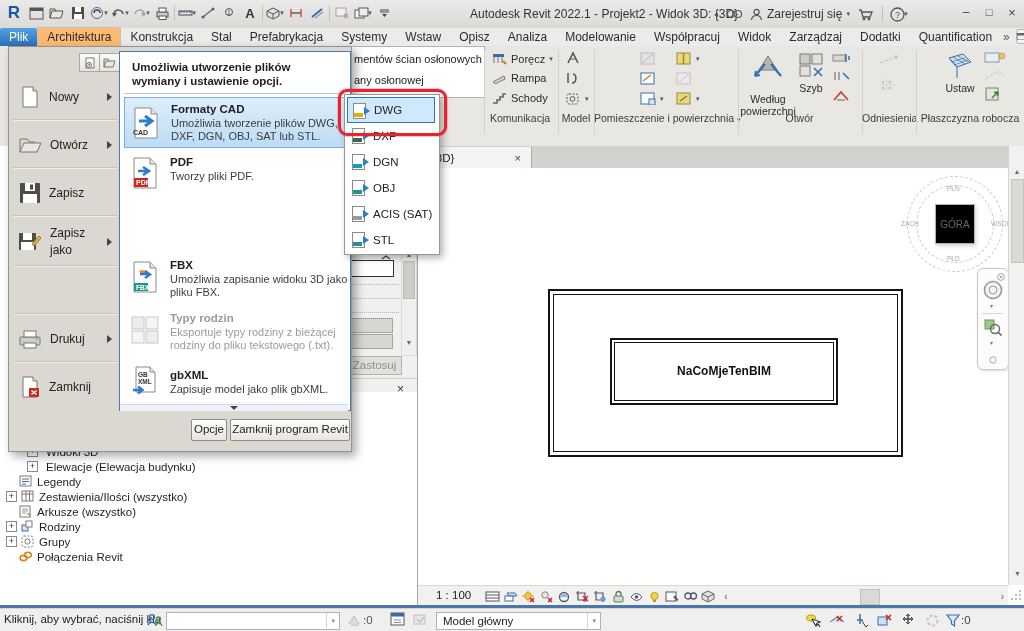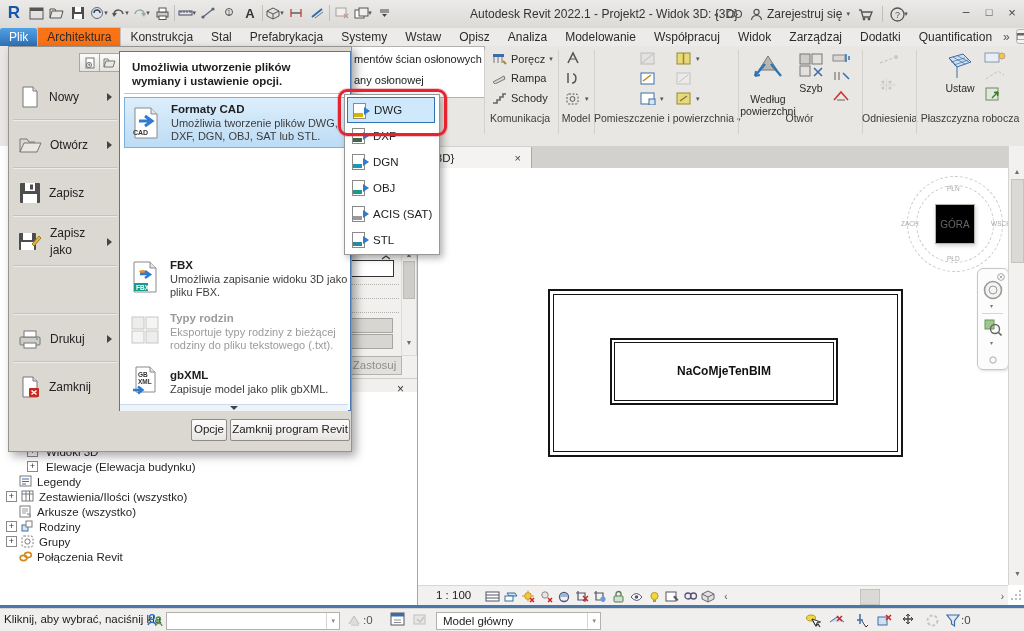--- a/index.html
+++ b/index.html
@@ -12,21 +12,21 @@
   .qat{left:4px;top:3px;display:flex;align-items:center;gap:3px;}
   .qicon{width:18px;height:20px;display:flex;align-items:center;justify-content:center;color:#4c4c4c;}
   .qdrop{font-size:7px;color:#555;margin-left:-1px;}
   .rlogo{font-weight:bold;font-size:17px;color:#1758a8;width:20px;text-align:center;}
   .title-text{top:7px;font-size:12px;color:#333;}
   .winbtn{top:4px;width:22px;height:18px;text-align:center;line-height:17px;font-size:12px;color:#444;}
   
   .tabrow{left:0;top:28px;width:1024px;height:18px;background:#ecebe9;display:flex;align-items:flex-end;}
   .rtab{height:18px;line-height:18px;padding:0 9px;font-size:12px;color:#2b2b2b;}
   .rtab.file{background:linear-gradient(#53a0e0,#2e6fb7);color:#fff;border-radius:2px 2px 0 0;}
-  .rtab.active{background:#f97316;border:1px solid #c6c3bf;border-bottom:none;}
+  .rtab.active{background:#fdba74;border:1px solid #c6c3bf;border-bottom:none;}
   
   .ribbon{left:0;top:46px;width:1024px;height:100px;background:#e9e7e4;border-bottom:1px solid #c9c6c2;}
   .psep{width:1px;background:#d4d1cc;top:4px;height:84px;}
   .plabel{font-size:10.5px;color:#3c3c3c;text-align:center;top:66px;}
   .rsmall{display:flex;align-items:center;gap:4px;font-size:11px;color:#2b2b2b;}
   .bigbtn{display:flex;flex-direction:column;align-items:center;font-size:10.5px;color:#2b2b2b;text-align:center;}
   .gallery{background:#fff;border:1px solid #b5b2ae;}
   
   .fmenu{left:8px;top:46px;width:342px;height:404px;background:#dbd8d1;border:1px solid #96948f;box-shadow:4px 4px 9px rgba(0,0,0,.35);}
   .fm-item{left:2px;width:107px;height:32px;display:flex;align-items:center;}
@@ -832,20 +832,33 @@
               <path d="M4 1 h16 l6 6 v24 h-22 Z" fill="#fff" stroke="#8a8a8a"></path>
               <path d="M20 1 v6 h6" fill="#e8e6e2" stroke="#8a8a8a"></path>
               <path d="M8 14 h12 M14 9 l7 5 l-7 5" fill="none" stroke="#2f7bd0" stroke-width="3"></path>
             </svg>
           <div class="abs" style="left:2px;top:22px;font-size:7px;font-weight:bold;color:#333;">CAD</div>
         </div>
         <div class="abs t" style="left:46px;top:5px;">Formaty CAD</div>
         <div class="abs d" style="left:46px;top:19px;">Umożliwia tworzenie plików DWG, DXF, DGN, OBJ, SAT lub STL.</div>
       </div>
 
+      <div class="abs sub-item" style="top:100px;height:42px;">
+        <div class="abs" style="left:6px;top:5px;">
+          <svg width="30" height="32">
+              <path d="M4 1 h16 l6 6 v24 h-22 Z" fill="#fff" stroke="#8a8a8a"></path>
+              <path d="M20 1 v6 h6" fill="#e8e6e2" stroke="#8a8a8a"></path>
+              <rect x="4" y="21" width="14" height="9" fill="#c8281e"></rect>
+              <path d="M8 14 h10 M13 10 l6 4 l-6 4" fill="none" stroke="#2f7bd0" stroke-width="2.6"></path>
+            </svg>
+          <div class="abs" style="left:6px;top:22px;font-size:7px;font-weight:bold;color:#fff;">PDF</div>
+        </div>
+        <div class="abs t" style="left:46px;top:4px;">PDF</div>
+        <div class="abs d" style="left:46px;top:18px;">Tworzy pliki PDF.</div>
+      </div>
 
 
       <div class="abs sub-item" style="top:202px;height:48px;">
         <div class="abs" style="left:6px;top:7px;">
           <svg width="30" height="32">
               <path d="M4 1 h16 l6 6 v24 h-22 Z" fill="#fff" stroke="#8a8a8a"></path>
               <path d="M20 1 v6 h6" fill="#e8e6e2" stroke="#8a8a8a"></path>
               <path d="M9 10 q6 -3 9 3 q-6 3 -9 -3" fill="#e8922a"></path>
               <rect x="4" y="22" width="14" height="8" fill="#1a9a8a"></rect>
               <path d="M10 13 h9 M15 10 l5 3.5 l-5 3.5" fill="none" stroke="#2f7bd0" stroke-width="2.4"></path>

